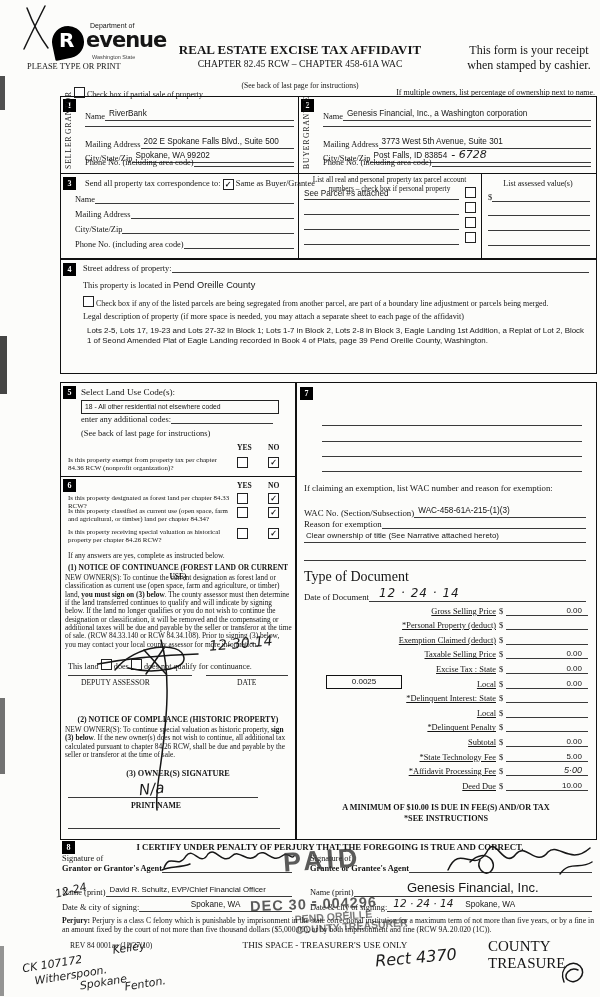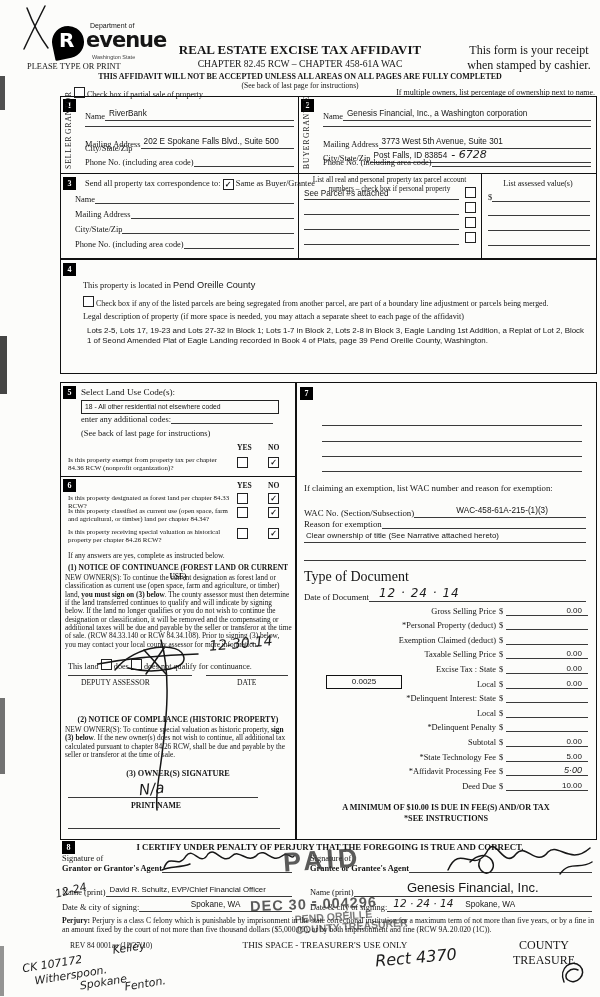--- a/index.html
+++ b/index.html
@@ -17,21 +17,21 @@
          font:bold 8px "Liberation Serif",serif;display:flex;align-items:center;justify-content:center;}
   .cb{display:inline-block;width:9px;height:9px;border:1px solid #222;background:#fff;
       font:bold 8px "Liberation Sans",sans-serif;line-height:9px;text-align:center;vertical-align:-1px;}
   .box{position:absolute;border:1.2px solid #111;}
   .vside{position:absolute;writing-mode:vertical-rl;transform:rotate(180deg);
          font-size:7.5px;letter-spacing:1px;display:flex;gap:1px;}
   .vside span{display:block;}
   .hw{font-family:"DejaVu Sans",sans-serif;font-style:italic;color:#1b1b1b;}
   .stamp{color:rgba(55,55,55,.82);font-family:"Liberation Sans",sans-serif;font-weight:bold;}
   .mrow{display:flex;align-items:flex-end;height:14.6px;position:relative;}
-  .mlabel{width:196px;text-align:right;font-size:8.4px;}
+  .mlabel{width:196px;text-align:right;font-size:8.4px;text-decoration:underline;}
   .mdollar{width:10px;text-align:center;font-size:8.4px;}
   .mline{flex:1;border-bottom:1px solid #3a3a3a;text-align:right;
          font-family:"Liberation Sans",sans-serif;font-size:8px;padding-right:6px;margin-right:4px;}
   .artifact{position:absolute;background:#161616;}
   svg.sig path{fill:none;stroke:#161616;stroke-width:1.5;stroke-linecap:round;}
 </style>
 </head>
 <body>
 
 <div id="page">
@@ -54,21 +54,20 @@
     <div class="abs" style="left:54px;top:36px;font:5.5px 'Liberation Sans',sans-serif;color:#444;">Washington State</div>
   </div>
   <div class="abs lbl" style="left:27px;top:62px;">PLEASE TYPE OR PRINT</div>
 
   <div class="abs b ctr" style="left:150px;top:42px;width:300px;font-size:13px;">REAL ESTATE EXCISE TAX AFFIDAVIT</div>
   <div class="abs ctr" style="left:150px;top:58px;width:300px;font-size:9.6px;">CHAPTER 82.45 RCW – CHAPTER 458-61A WAC</div>
   <div class="abs" style="left:466px;top:43px;width:126px;font-size:12px;text-align:center;">
     <div>This form is your receipt</div>
     <div>when stamped by cashier.</div>
   </div>
-  <div class="abs b ctr" style="left:40px;top:72px;width:520px;font-size:8px;">THIS AFFIDAVIT WILL NOT BE ACCEPTED UNLESS ALL AREAS ON ALL PAGES ARE FULLY COMPLETED</div>
   <div class="abs ctr sm" style="left:150px;top:81px;width:300px;">(See back of last page for instructions)</div>
   <div class="abs" style="left:74px;top:87px;font-size:8px;">
     <span class="cb"></span>
     <span>Check box if partial sale of property</span>
   </div>
   <div class="abs" style="left:315px;top:88px;width:280px;font-size:8px;text-align:right;">If multiple owners, list percentage of ownership next to name.</div>
 
   <div class="box" style="left:60px;top:96px;width:535px;height:162px;">
     <div class="abs" style="left:237px;top:0;width:0;height:162px;border-left:1.2px solid #111;"></div>
     <div class="abs" style="left:0;top:76px;width:535px;height:0;border-top:1.2px solid #111;"></div>
@@ -83,20 +82,21 @@
       <span class="lbl">Name</span>
       <span class="uline" style="flex:1;padding-left:4px;"><span class="val">RiverBank</span></span>
     </div>
     <div class="abs uline" style="left:24px;top:20px;width:209px;height:9px;"></div>
     <div class="abs" style="left:24px;top:33px;width:209px;display:flex;align-items:flex-end;">
       <span class="lbl">Mailing Address</span>
       <span class="uline" style="flex:1;padding-left:3px;"><span class="val">202 E Spokane Falls Blvd., Suite 500</span></span>
     </div>
     <div class="abs" style="left:24px;top:47px;width:209px;display:flex;align-items:flex-end;">
       <span class="lbl">City/State/Zip</span>
+      <span class="uline" style="flex:1;padding-left:3px;"><span class="val">Spokane, WA 99202</span></span>
     </div>
     <div class="abs" style="left:24px;top:61px;width:209px;display:flex;align-items:flex-end;">
       <span class="lbl">Phone No. (including area code)</span>
       <span class="uline" style="flex:1;"></span>
     </div>
 
     <div class="badge" style="left:240px;top:2px;">2</div>
     <div class="vside" style="left:241px;top:18px;height:54px;">
       <span>BUYER</span>
         <span>GRANTEE</span>
@@ -175,20 +175,24 @@
           <span class="uline abs" style="width:102px;height:13px;"></span>
         </div>
       <div style="height:15px;">
           <span class="uline abs" style="width:102px;height:13px;"></span>
         </div>
     </div>
   </div>
 
   <div class="box" style="left:60px;top:258px;width:535px;height:114px;">
     <div class="badge" style="left:2px;top:4px;">4</div>
+    <div class="abs" style="left:22px;top:5px;width:506px;display:flex;align-items:flex-end;">
+      <span class="lbl">Street address of property:</span>
+      <span class="uline" style="flex:1;"></span>
+    </div>
     <div class="abs" style="left:22px;top:21px;font-size:8.4px;">
       <span>This property is located in</span>
       <span class="val" style="font-size:9.2px;">Pend Oreille County</span>
     </div>
     <div class="abs" style="left:22px;top:53px;width:506px;font-size:8.2px;">Legal description of property (if more space is needed, you may attach a separate sheet to each page of the affidavit)</div>
     <div class="abs" style="left:22px;top:37px;width:506px;font-size:7.9px;">
       <span class="cb"></span>
       <span>Check box if any of the listed parcels are being segregated from another parcel, are part of a boundary line adjustment or parcels being merged.</span>
     </div>
     <div class="abs val" style="left:26px;top:67px;width:502px;font-size:7.9px;line-height:9.6px;">Lots 2-5, Lots 17, 19-23 and Lots 27-32 in Block 1; Lots 1-7 in Block 2, Lots 2-8 in Block 3, Eagle Landing 1st Addition, a Replat of Lot 2, Block 1 of Seond Amended Plat of Eagle Landing recorded in Book 4 of Plats, page 39 Pend Oreille County, Washington.</div>
@@ -269,21 +273,21 @@
   <div class="box" style="left:295px;top:382px;width:300px;height:456px;">
     <div class="badge" style="left:4px;top:4px;">7</div>
     <div class="abs uline" style="left:26px;top:33px;width:260px;height:9px;"></div>
     <div class="abs uline" style="left:26px;top:49px;width:260px;height:9px;"></div>
     <div class="abs uline" style="left:26px;top:64px;width:260px;height:9px;"></div>
     <div class="abs uline" style="left:26px;top:79px;width:260px;height:9px;"></div>
 
     <div class="abs" style="left:8px;top:100px;width:285px;font-size:8.8px;">If claiming an exemption, list WAC number and reason for exemption:</div>
     <div class="abs" style="left:8px;top:116px;width:282px;display:flex;align-items:flex-end;">
       <span style="font-size:8.8px;">WAC No. (Section/Subsection)</span>
-      <span class="uline" style="flex:1;padding-left:4px;text-align:center;"><span class="val">WAC-458-61A-215-(1)(3)</span></span>
+      <span class="uline" style="flex:1;padding-left:4px;"><span class="val">WAC-458-61A-215-(1)(3)</span></span>
     </div>
     <div class="abs" style="left:8px;top:136px;width:282px;display:flex;align-items:flex-end;">
       <span style="font-size:8.8px;">Reason for exemption</span>
       <span class="uline" style="flex:1;"></span>
     </div>
     <div class="abs val" style="left:10px;top:148px;width:278px;font-size:7.9px;">Clear ownership of title (See Narrative attached hereto)</div>
     <div class="abs uline" style="left:8px;top:150px;width:282px;height:9px;"></div>
     <div class="abs uline" style="left:8px;top:168px;width:282px;height:9px;"></div>
 
     <div class="abs" style="left:8px;top:186px;width:282px;display:flex;align-items:flex-end;">
@@ -415,21 +419,21 @@
     <div>PEND OREILLE</div>
     <div>COUNTY TREASURER</div>
   </div>
 
   <div class="abs" style="left:62px;top:916px;width:533px;font-size:7.7px;line-height:9.4px;">
     <span class="b">Perjury:</span><span> Perjury is a class C felony which is punishable by imprisonment in the state correctional institution for a maximum term of not more than five years, or by a fine in an amount fixed by the court of not more than five thousand dollars ($5,000.00), or by both imprisonment and fine (RCW 9A.20.020 (1C)).</span>
   </div>
 
   <div class="abs" style="left:70px;top:941px;font-size:7.6px;">REV 84 0001ae (12/27/10)</div>
   <div class="abs ctr" style="left:195px;top:940px;width:260px;font-size:9.2px;">THIS SPACE - TREASURER'S USE ONLY</div>
-  <div class="abs" style="left:488px;top:938px;font-size:12px;text-align:center;">COUNTY TREASURE</div>
+  <div class="abs" style="left:488px;top:938px;font-size:15px;">COUNTY TREASURE</div>
 
   <div class="abs" style="left:16px;top:946px;width:170px;height:52px;transform:rotate(-9deg);">
     <span class="hw abs" style="left:8px;top:4px;font-size:11px;">CK 107172</span>
     <span class="hw abs" style="left:100px;top:0;font-size:11px;">Kelley</span>
     <span class="hw abs" style="left:18px;top:18px;font-size:11px;">Witherspoon.</span>
     <span class="hw abs" style="left:62px;top:30px;font-size:11px;">Spokane</span>
     <span class="hw abs" style="left:106px;top:38px;font-size:11px;">Fenton.</span>
   </div>
   <div class="abs hw" style="left:375px;top:948px;font-size:16px;transform:rotate(-5deg);">Rect 4370</div>
   <svg class="abs sig" style="left:556px;top:956px;" width="36" height="34" viewBox="0 0 36 34">

